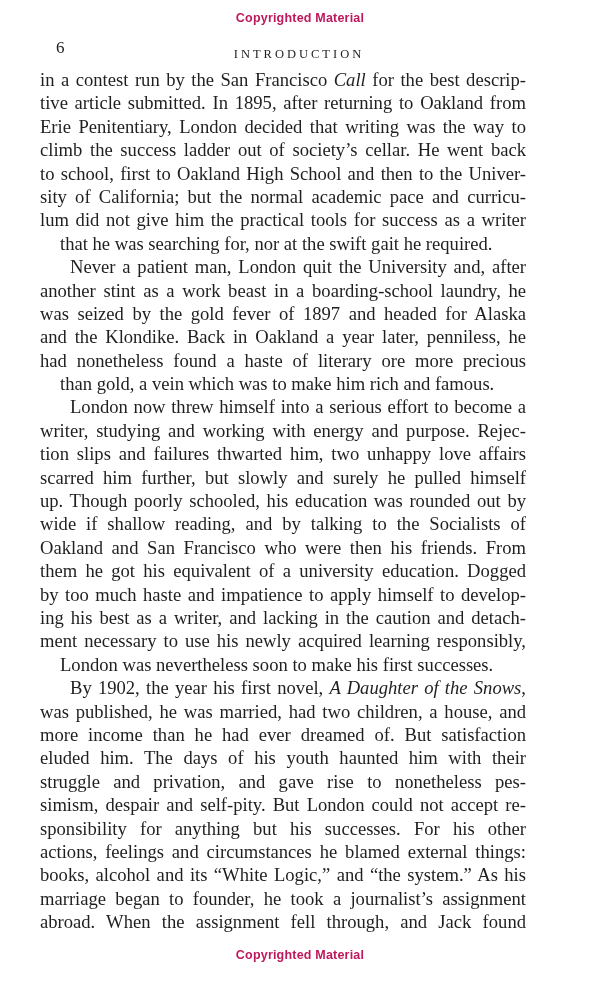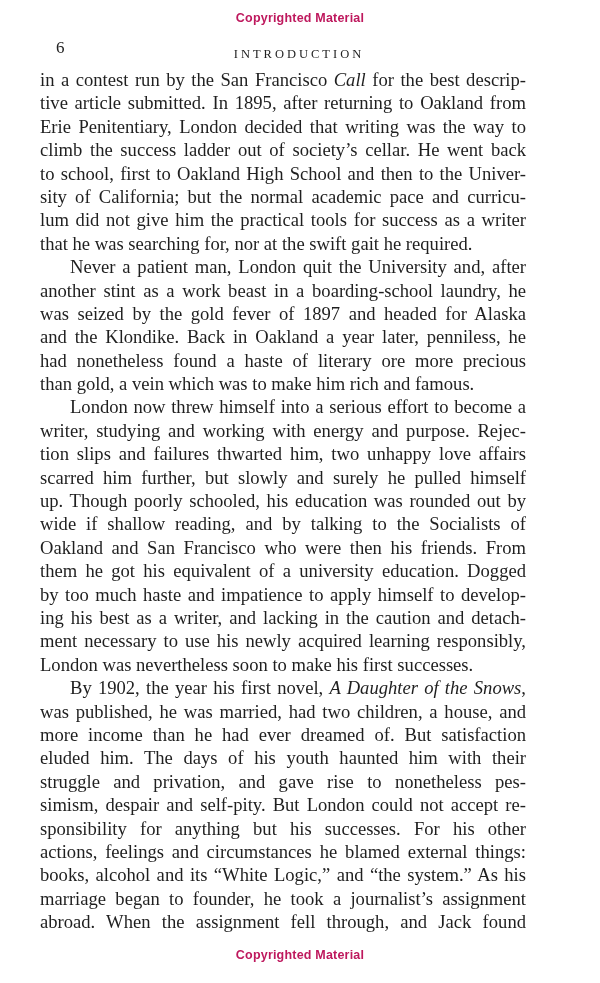--- a/index.html
+++ b/index.html
@@ -59,21 +59,21 @@
     line-height: 23.4px;
   }
   .paragraph { margin: 0; padding: 0; }
   .line {
     text-align: justify;
     text-align-last: justify;
     white-space: normal;
     height: 23.4px;
     overflow: visible;
   }
-  .line.lastline { text-align-last: left; }
+  .line.lastline { text-align-last: left; margin-left: 20px; }
   .line.indent { text-indent: 30px; }
   .line i { font-style: italic; }
 </style>
 </head>
 <body>
 
 <div class="page">
 
   <div class="copyright top">Copyrighted Material</div>
 

